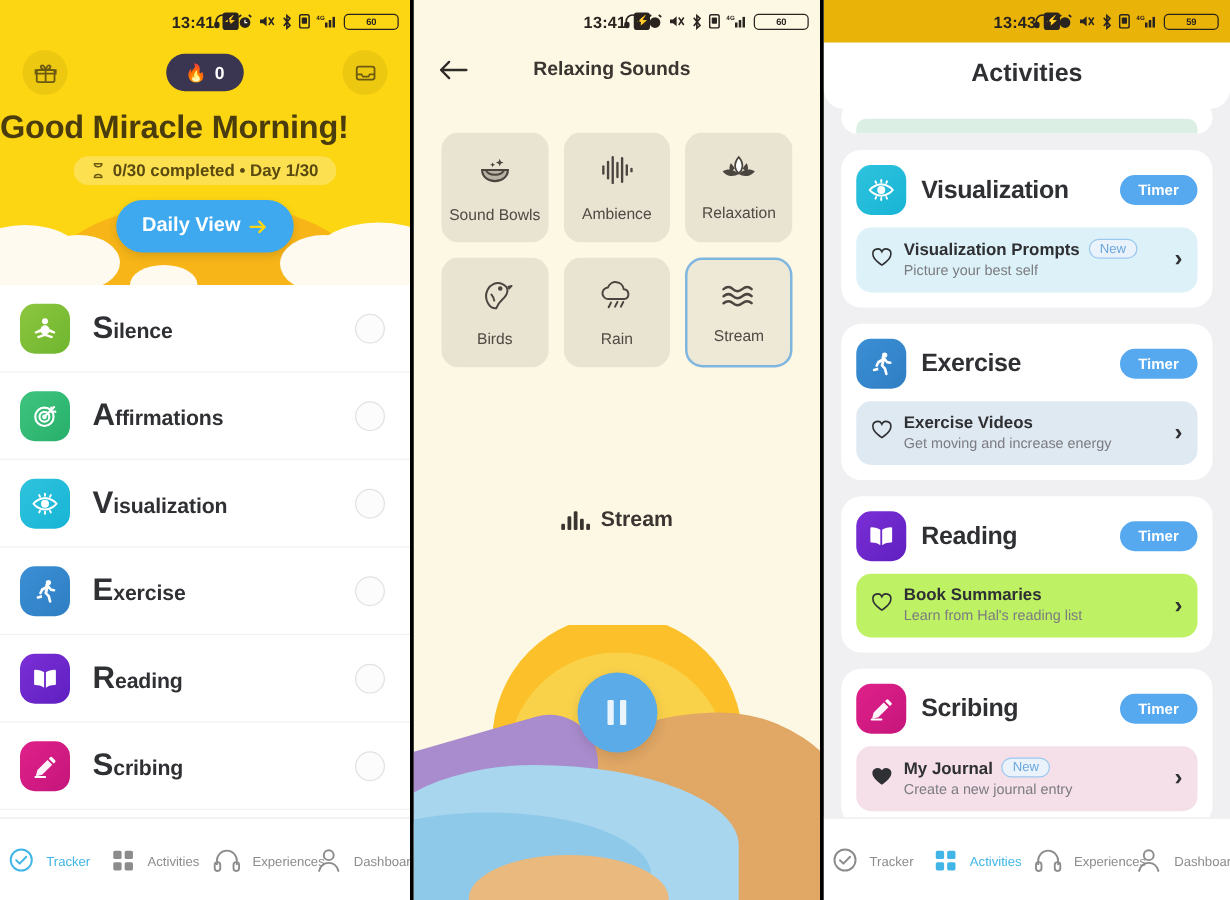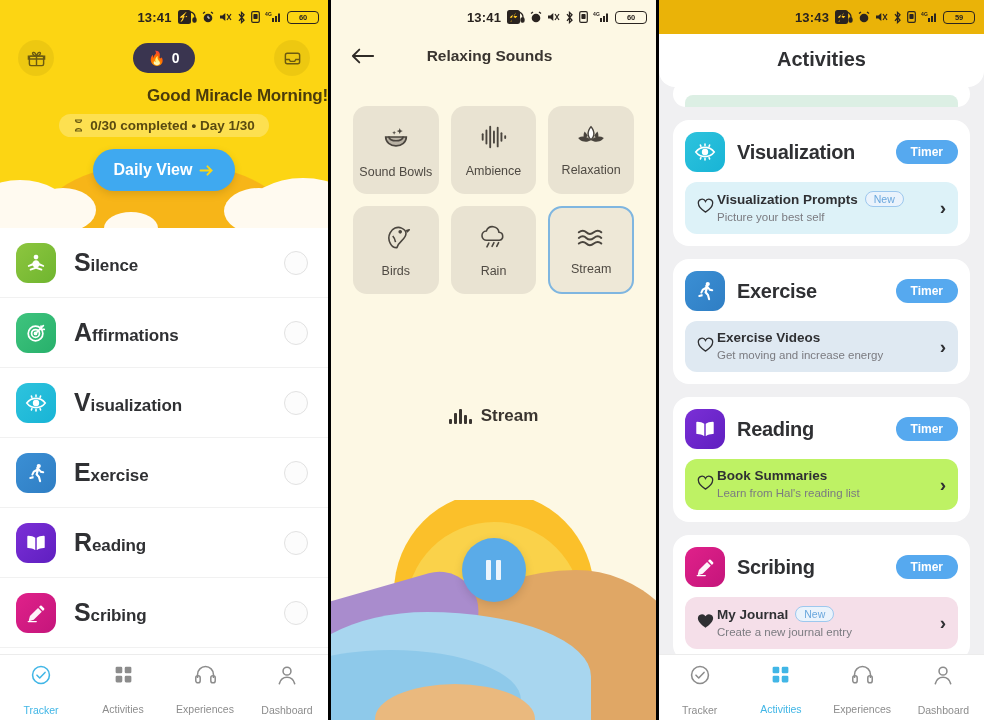--- a/index.html
+++ b/index.html
@@ -25,21 +25,21 @@
     display: inline-flex; align-items: center; justify-content: center;
     font-size: 9px; font-weight: bold; line-height: 1;
   }
   .sb-right {
     position: absolute; right: 9px; top: 0; height: 34px;
     display: flex; align-items: center; gap: 5px;
   }
   .sb-right svg { display: block; }
   .sb-batt {
     display: inline-flex; align-items: center; justify-content: center;
-    width: 32px; height: 13px; border-radius: 4px;
+    width: 44px; height: 13px; border-radius: 4px;
     border: 1.4px solid currentColor; font-size: 7.5px; font-weight: bold;
     letter-spacing: -.2px;
   }
   .dark { color: #2a2420; text-align: right; }
   .sb-badge.dark { background: #2a2420; color: #fff; }
 
   
   .s1 { background: #ffffff; }
   .s1-header {
     position: relative; background: #fcd513; height: 228px; overflow: hidden;
@@ -68,22 +68,22 @@
   }
   .streak-pill {
     background: #3a3550; color: #fff; border-radius: 16px;
     height: 30px; min-width: 62px; padding: 0 12px;
     display: flex; align-items: center; justify-content: center; gap: 6px;
     font-size: 14px; font-weight: bold;
   }
   .flame { font-size: 14px; line-height: 1; }
 
   .s1-greet {
-    position: relative; text-align: right; margin-top: 10px;
-    font-size: 17px; font-weight: bold; color: #4a3c0c; letter-spacing: -.2px;
+    position: relative; text-align: left; margin-top: 10px;
+    font-size: 26px; font-weight: bold; color: #4a3c0c; letter-spacing: -.2px;
   }
   .s1-progress {
     position: relative; margin: 8px auto 0; width: max-content;
     background: rgba(255,255,255,.26); border-radius: 13px;
     padding: 4px 14px; font-size: 13.5px; font-weight: bold; color: #5a4a10;
     display: flex; align-items: center; gap: 6px;
   }
   .s1-daily {
     position: relative; margin: 12px auto 0; width: 142px; height: 42px;
     background: #3fa9f0; color: #fff; border-radius: 22px;
@@ -112,21 +112,21 @@
   }
 
   
   .navbar {
     position: absolute; left: 0; right: 0; bottom: 0; height: 66px;
     background: #fff; border-top: 1px solid #ececec;
     display: flex; align-items: center; justify-content: space-around;
     padding-top: 4px;
   }
   .navitem {
-    display: flex; flex-direction: column; align-items: center; gap: 16px;
+    display: flex; flex-direction: row; align-items: center; gap: 9px;
     color: #8c8c8c; font-size: 10.5px; width: 70px;
   }
   .navitem.active { color: #41b6e6; }
 
   
   .s2 { background: #fdf8e4; }
   .s2-nav {
     display: flex; align-items: center; height: 44px; padding: 0 20px;
     position: relative;
   }
@@ -230,21 +230,21 @@
   .act-head { display: flex; align-items: center; gap: 12px; }
   .act-title {
     flex: 1; font-size: 20px; font-weight: bold; color: #2f3033; letter-spacing: -.3px;
   }
   .timer-btn {
     background: #56a9ef; color: #fff; border-radius: 14px;
     padding: 5px 15px; font-size: 12px; font-weight: bold;
   }
   .act-sub {
     margin-top: 10px; border-radius: 12px; padding: 9px 12px;
-    display: flex; align-items: center; gap: 3px;
+    display: flex; align-items: center; gap: 9px;
   }
   .sub-texts { flex: 1; min-width: 0; }
   .sub-title-row { display: flex; align-items: center; gap: 7px; }
   .sub-title { font-size: 13.5px; font-weight: bold; color: #2f3033; }
   .newbadge {
     border: 1px solid #9dc8ee; color: #6aa7dd; border-radius: 9px;
     padding: 1px 8px; font-size: 10.5px; background: #eaf3fc;
   }
   .sub-desc { font-size: 11.5px; color: #7b7b80; margin-top: 2px; }
   .chev { color: #2f3033; font-size: 19px; font-weight: bold; }

